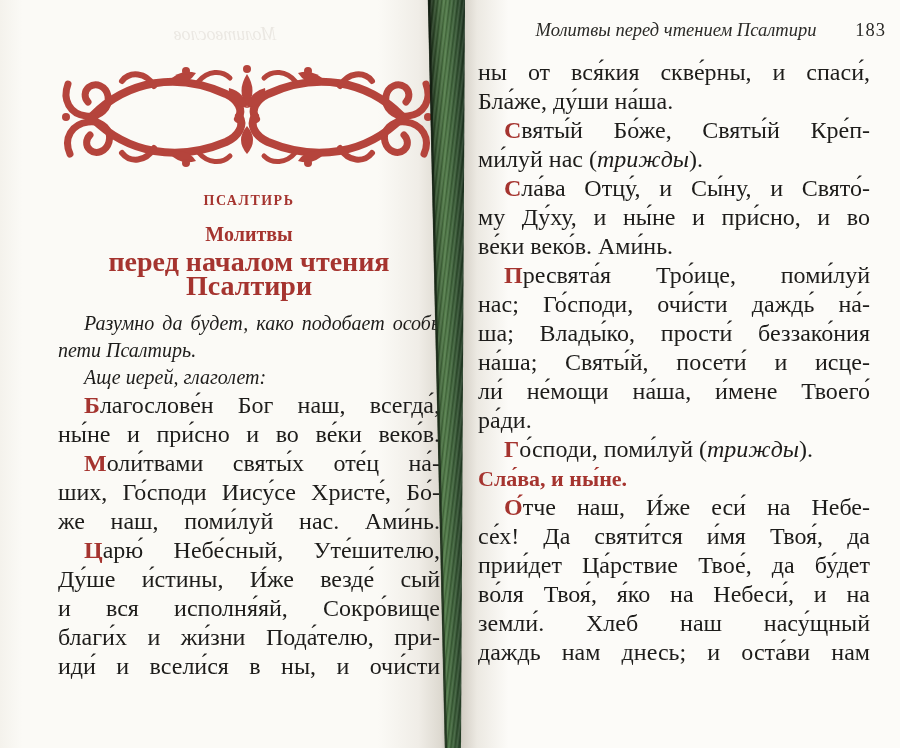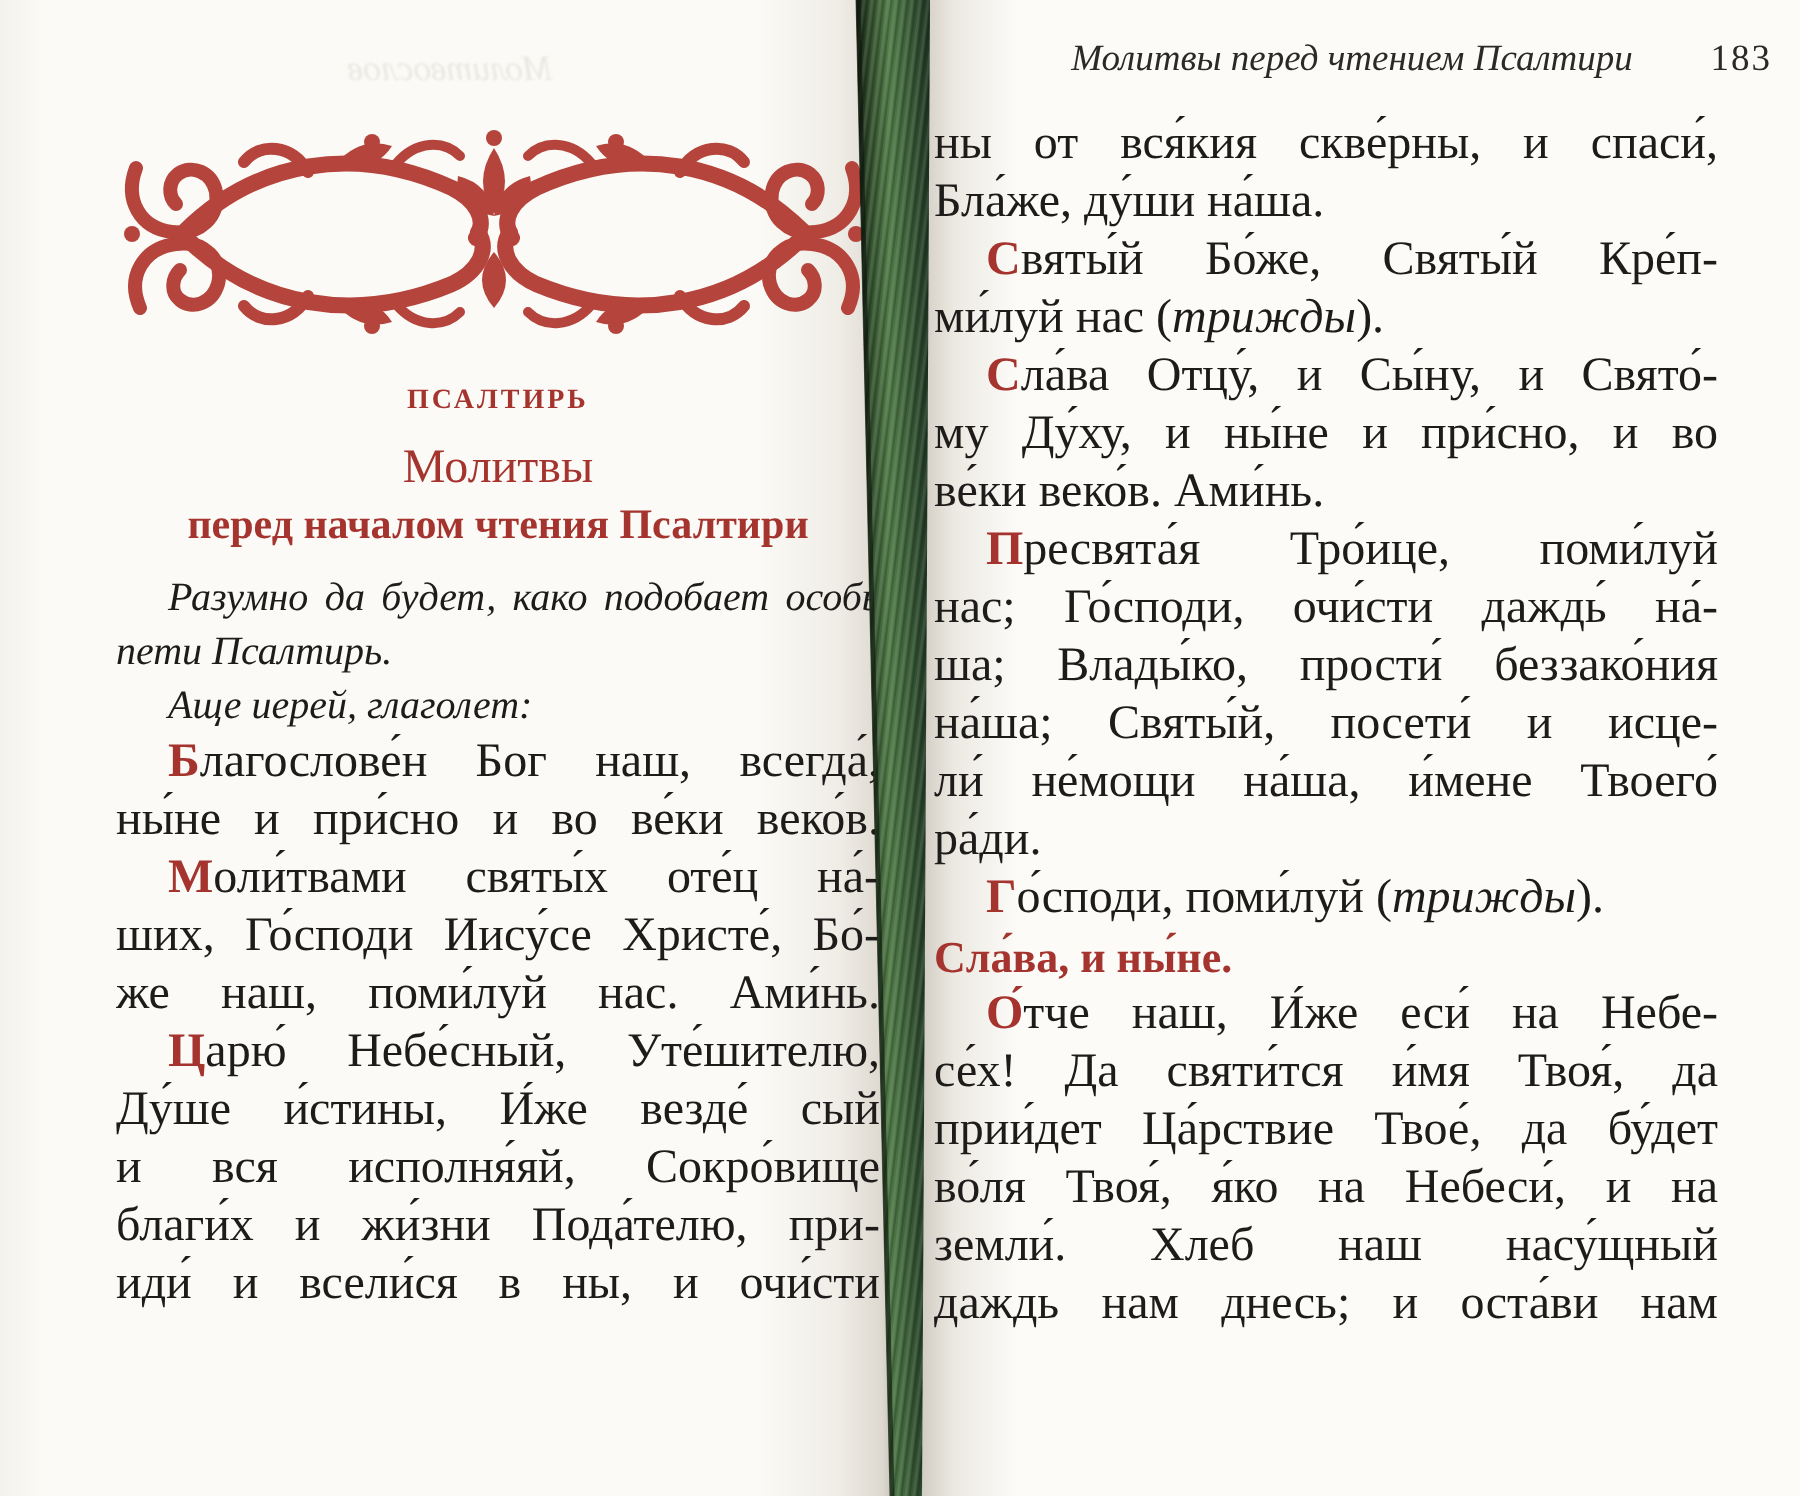--- a/index.html
+++ b/index.html
@@ -33,27 +33,27 @@
   
   .running-header{
     position:absolute;top:20px;left:30px;width:392px;height:24px;
     font-style:italic;font-size:18.5px;color:#2b2a27;
   }
   .running-header .rh-title{display:block;text-align:center;}
   .running-header .rh-num{
     position:absolute;right:-14px;top:0;font-style:normal;font-size:18.5px;letter-spacing:1px;
   }
   .left-col{position:absolute;left:58px;top:62px;width:382px;}
-  .right-col{position:absolute;left:17px;top:58px;width:392px;}
+  .right-col{position:absolute;left:28px;top:58px;width:392px;}
   .ornament{display:block;width:378px;height:110px;color:var(--orn);}
   .h-main{margin:16px 0 0;text-align:center;font-size:14px;line-height:26px;
           font-weight:bold;color:var(--red);letter-spacing:1.5px;}
-  .h-sub1{margin:8px 0 0;text-align:center;font-size:24px;line-height:24px;
-          font-weight:normal;color:var(--red);}
-  .h-sub2{margin:4px 0 0;text-align:center;font-size:21px;line-height:24px;
+  .h-sub1{margin:8px 0 0;text-align:center;font-size:20px;line-height:24px;
+          font-weight:bold;color:var(--red);}
+  .h-sub2{margin:4px 0 0;text-align:center;font-size:28px;line-height:24px;
           font-weight:bold;color:var(--red);}
   .blocks{margin-top:12px;}
   .line{height:29px;line-height:29px;font-size:24px;overflow:hidden;}
   .line.j{text-align:justify;}
   .line.j::after{content:"";display:inline-block;width:100%;height:0;}
   .line.ind{text-indent:26px;}
   .block.rubric .line{font-style:italic;font-size:20px;height:27px;line-height:27px;}
   .block.redline .line{color:var(--red);font-weight:bold;font-size:22px;}
   .initial{color:var(--red);font-weight:bold;}
   

